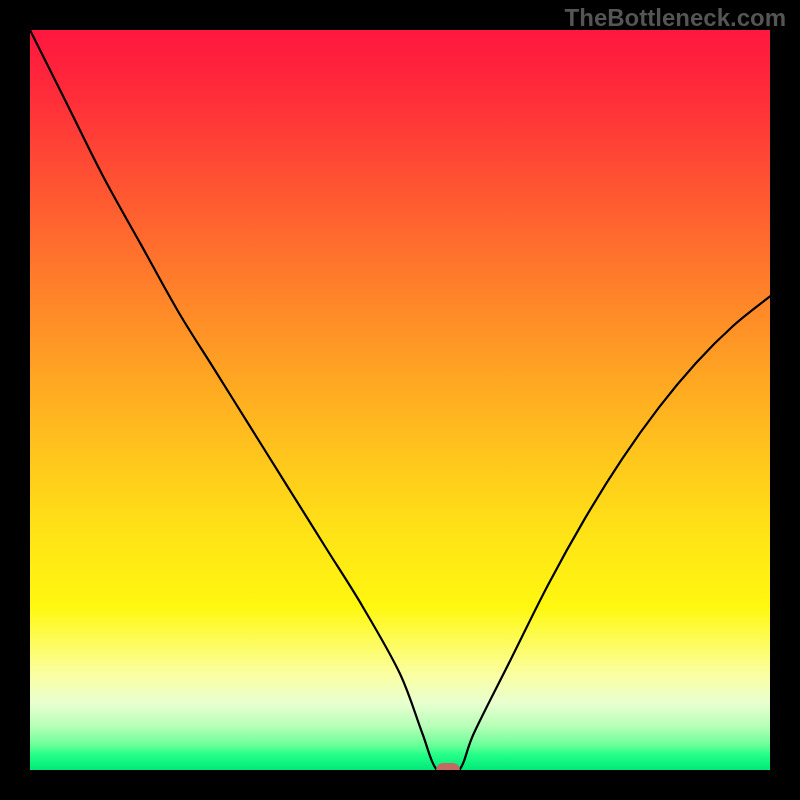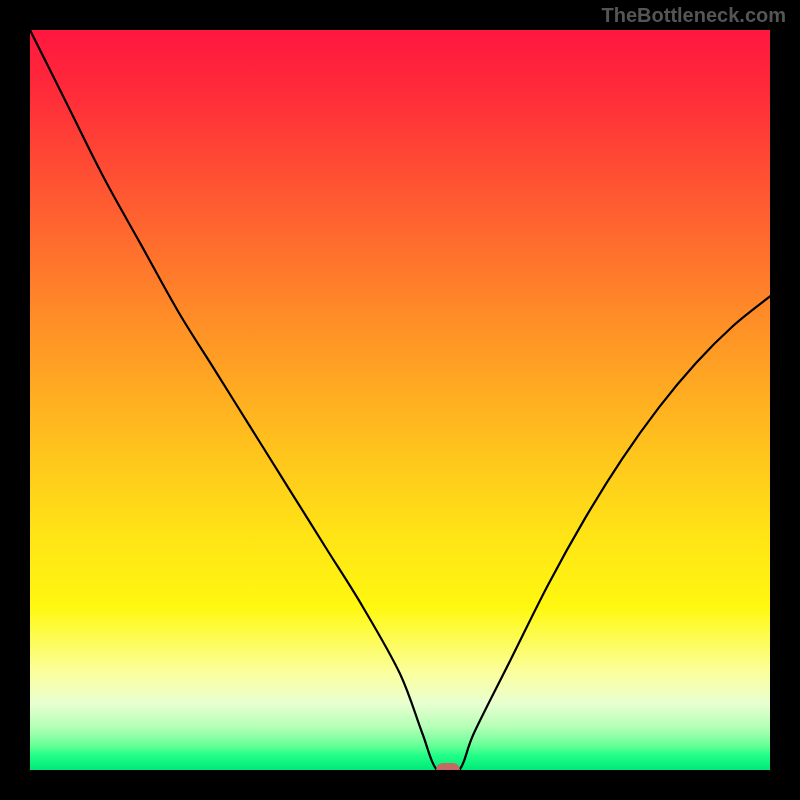--- a/index.html
+++ b/index.html
@@ -14,21 +14,21 @@
     position: relative;
     width: 800px;
     height: 800px;
     background: #000;
   }
   .watermark {
     position: absolute;
     top: 4px;
     right: 14px;
     color: #555;
-    font-size: 20px;
+    font-size: 24px;
     font-weight: 600;
     z-index: 5;
   }
   .plot-area {
     position: absolute;
     left: 30px;
     top: 30px;
     width: 740px;
     height: 740px;
     overflow: hidden;

